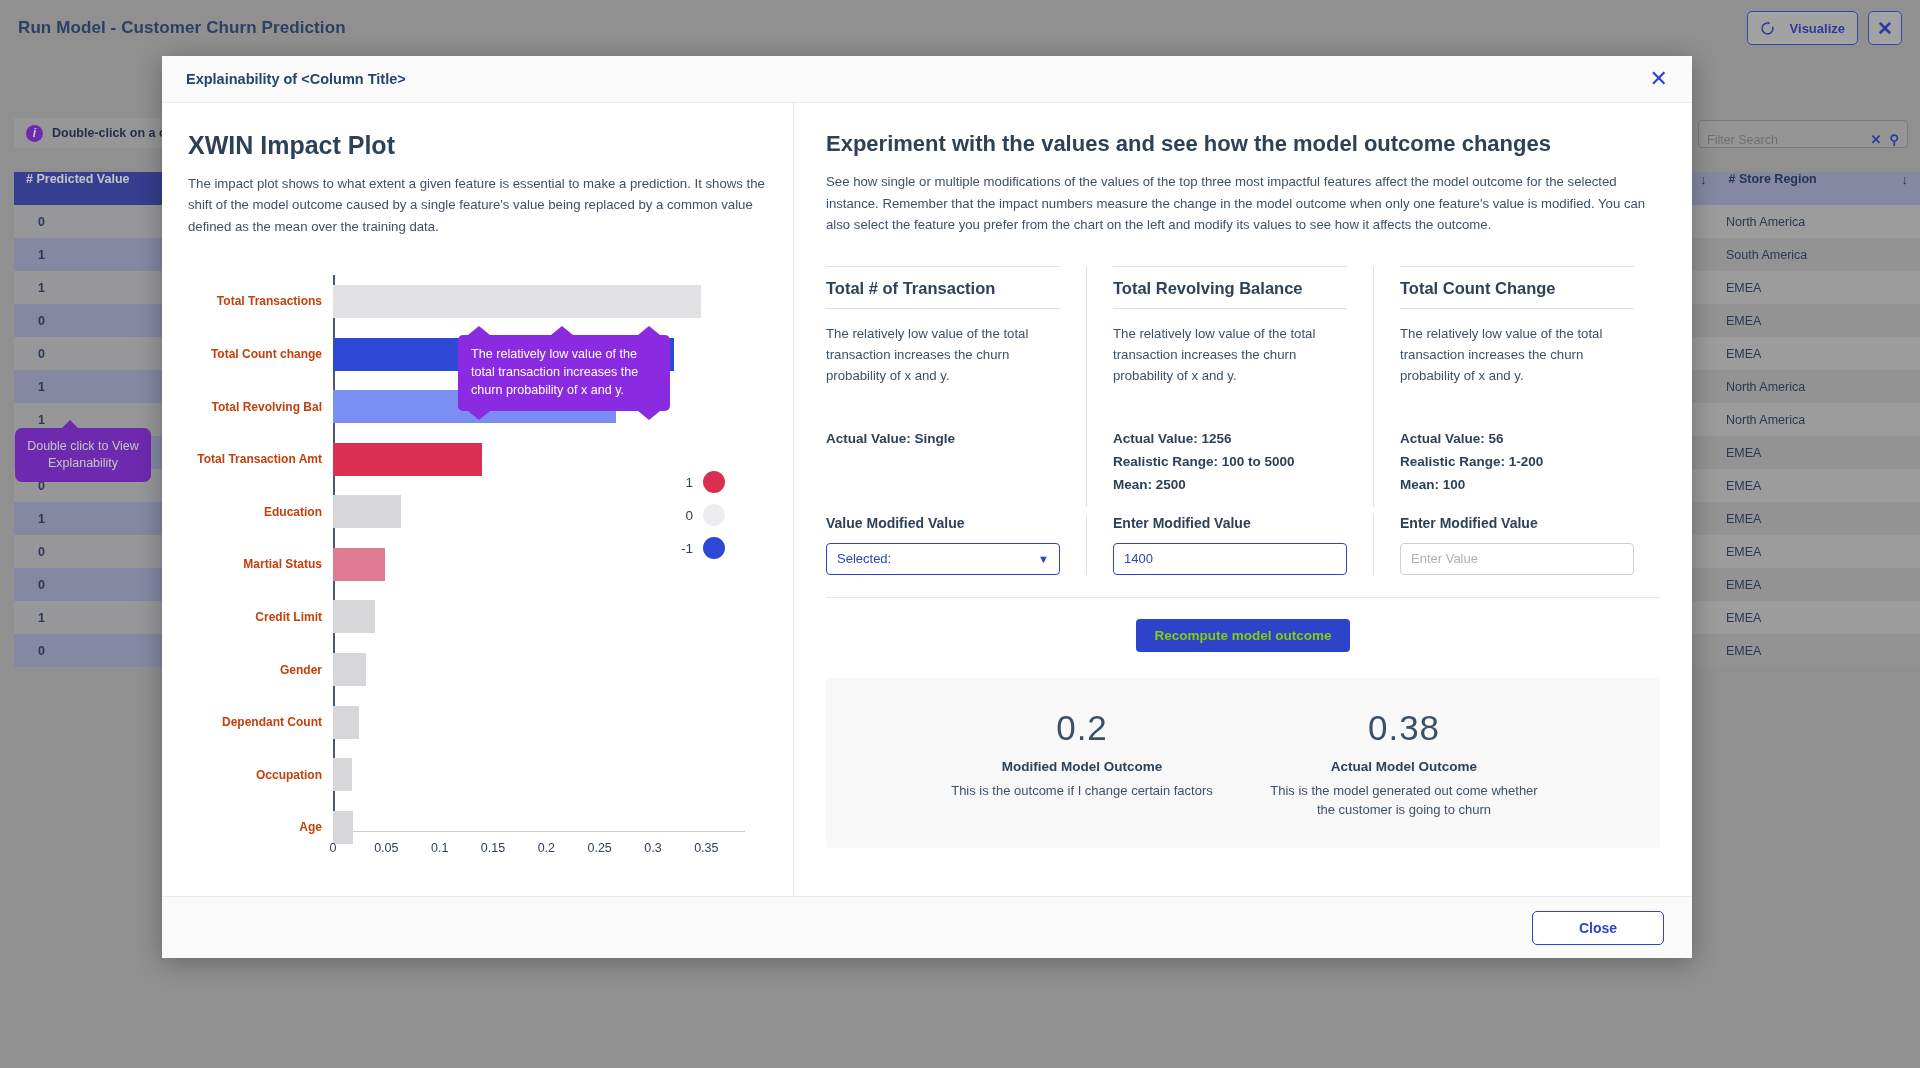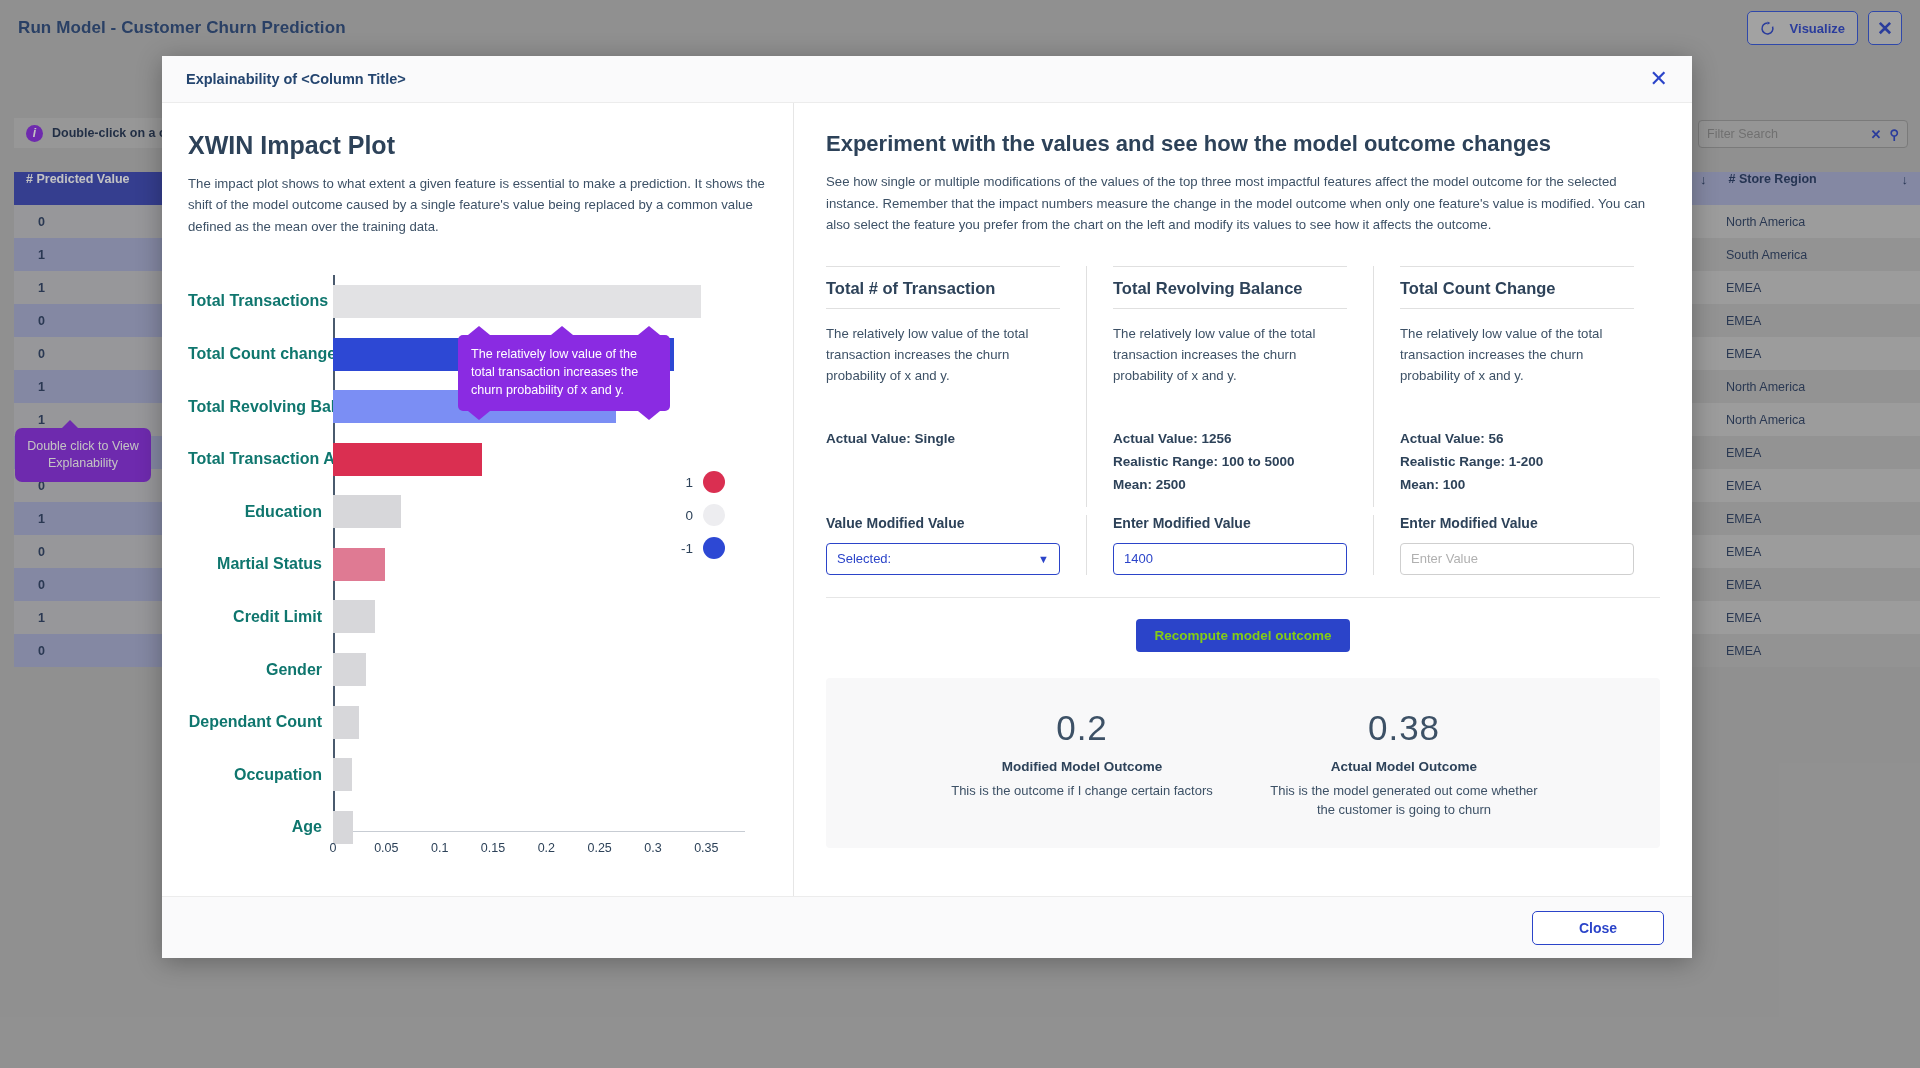--- a/index.html
+++ b/index.html
@@ -59,21 +59,21 @@
   .td.r0 { background: #c3c3c7; }
   .td.r1 { background: #a8add3; }
   .td.plain0 { background: #c9c9c9; }
   .td.plain1 { background: #bdbdbd; }
   #tbl-right .td { padding-left: 38px; font-weight: 500; }
 
   
   #filter-search {
     position: absolute; top: 120px; right: 12px; width: 210px; height: 28px;
     border: 1px solid #9a9a9a; border-radius: 4px; background: #c0c0c0;
-    display: flex; align-items: center; padding: 0 8px; gap: 8px;
+    display: flex; align-items: flex-end; padding: 0 8px; gap: 8px;
   }
   #filter-search .ph { color: #8d8d8d; font-size: 12.5px; flex: 1; }
   #filter-search .ic { color: #2b44c9; font-size: 13px; font-weight: bold; }
 
   
   #table-tip {
     position: absolute; left: 15px; top: 428px; width: 136px;
     background: #8a2be2; color: #fff; border-radius: 7px;
     padding: 10px 8px; font-size: 12.5px; line-height: 1.35; text-align: center;
   }
@@ -125,21 +125,21 @@
     position: absolute; left: 145px; top: 0; bottom: 43px; width: 1.5px; background: #4a5a6e;
   }
   #chart-baseline {
     position: absolute; left: 145px; right: 22px; bottom: 43px; height: 1px; background: #c7ccd3;
   }
   .bar-row {
     position: relative; height: 52.6px; display: flex; align-items: center;
   }
   .bar-label {
     width: 145px; flex: none; text-align: right; padding-right: 11px;
-    font-size: 16px; font-weight: bold; color: #0f766e; white-space: nowrap;
+    font-size: 12px; font-weight: bold; color: #c2410c; white-space: nowrap;
   }
   .bar { height: 33px; border-radius: 0; }
   #x-axis {
     position: absolute; left: 145px; right: 0; bottom: 14px; height: 20px;
   }
   .xtick {
     position: absolute; font-size: 12.5px; color: #2d4259; transform: translateX(-50%);
     font-weight: 500;
   }
   

